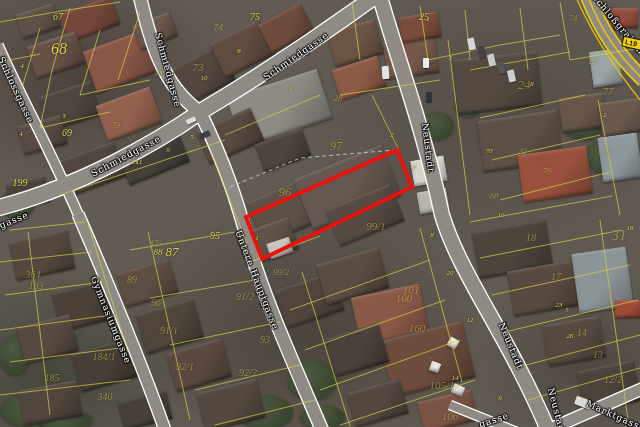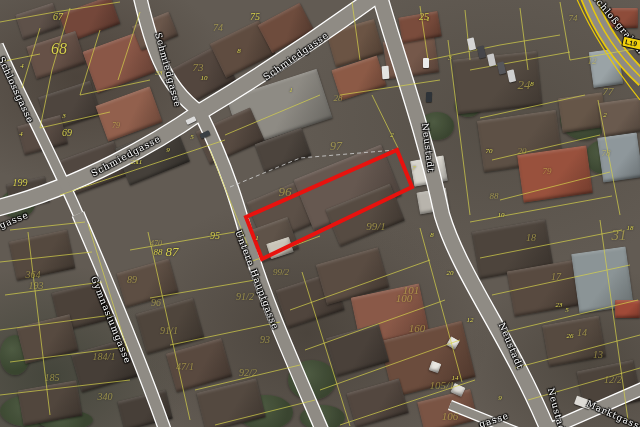--- a/index.html
+++ b/index.html
@@ -262,21 +262,21 @@
       <div class="plabel dim" style="left: 442px; top: 385px; font-size: 11px; transform: translate(-50%, -50%) rotate(0deg);">105/1</div>
       <div class="plabel dim" style="left: 450px; top: 416px; font-size: 11px; transform: translate(-50%, -50%) rotate(0deg);">106</div>
       <div class="plabel" style="left: 215px; top: 235px; font-size: 10px; transform: translate(-50%, -50%) rotate(0deg);">95</div>
       <div class="plabel dim" style="left: 156px; top: 243px; font-size: 8px; transform: translate(-50%, -50%) rotate(0deg);">470</div>
       <div class="plabel" style="left: 158px; top: 252px; font-size: 9px; transform: translate(-50%, -50%) rotate(0deg);">88</div>
       <div class="plabel" style="left: 172px; top: 252px; font-size: 13px; transform: translate(-50%, -50%) rotate(0deg);">87</div>
       <div class="plabel dim" style="left: 132px; top: 279px; font-size: 10px; transform: translate(-50%, -50%) rotate(0deg);">89</div>
       <div class="plabel dim" style="left: 156px; top: 302px; font-size: 10px; transform: translate(-50%, -50%) rotate(0deg);">96</div>
       <div class="plabel dim" style="left: 169px; top: 330px; font-size: 10px; transform: translate(-50%, -50%) rotate(0deg);">91/1</div>
       <div class="plabel dim" style="left: 245px; top: 296px; font-size: 10px; transform: translate(-50%, -50%) rotate(0deg);">91/2</div>
-      <div class="plabel dim" style="left: 185px; top: 366px; font-size: 10px; transform: translate(-50%, -50%) rotate(0deg);">47/1</div>
+      <div class="plabel dim" style="left: 185px; top: 366px; font-size: 10px; transform: translate(-50%, -50%) rotate(0deg);">92/1</div>
       <div class="plabel dim" style="left: 248px; top: 372px; font-size: 10px; transform: translate(-50%, -50%) rotate(0deg);">92/2</div>
       <div class="plabel dim" style="left: 265px; top: 339px; font-size: 10px; transform: translate(-50%, -50%) rotate(0deg);">93</div>
       <div class="plabel dim" style="left: 33px; top: 274px; font-size: 10px; transform: translate(-50%, -50%) rotate(0deg);">364</div>
       <div class="plabel dim" style="left: 27px; top: 285px; font-size: 10px; transform: translate(-50%, -50%) rotate(0deg); margin-left: 9px;">193</div>
       <div class="plabel dim" style="left: 104px; top: 356px; font-size: 10px; transform: translate(-50%, -50%) rotate(0deg); font-family: Liberation Serif, serif;">184/1</div>
       <div class="plabel dim" style="left: 52px; top: 377px; font-size: 10px; transform: translate(-50%, -50%) rotate(0deg);">185</div>
       <div class="plabel dim" style="left: 105px; top: 396px; font-size: 10px; transform: translate(-50%, -50%) rotate(0deg);">340</div>
       <div class="hnum" style="left: 22px; top: 66px; font-size: 7px; transform: translate(-50%, -50%) rotate(0deg);">4</div>
       <div class="hnum" style="left: 64px; top: 116px; font-size: 7px; transform: translate(-50%, -50%) rotate(0deg);">3</div>
       <div class="hnum" style="left: 21px; top: 134px; font-size: 7px; transform: translate(-50%, -50%) rotate(0deg);">4</div>

